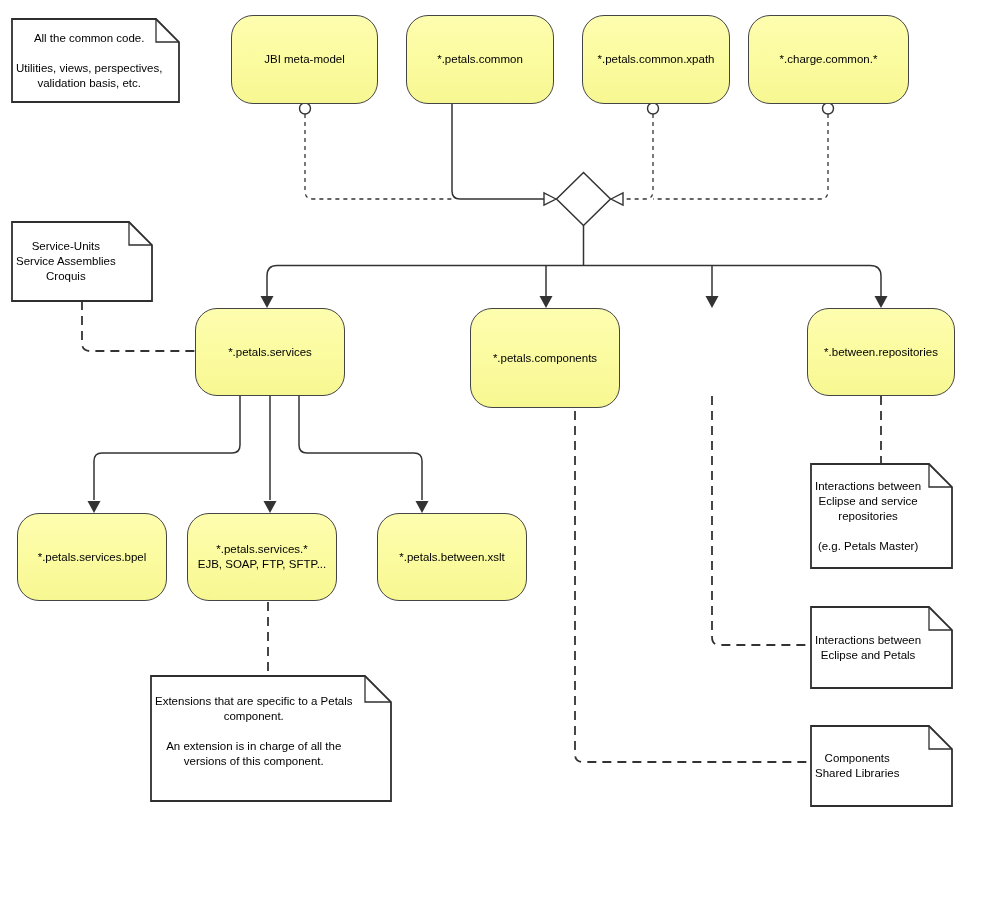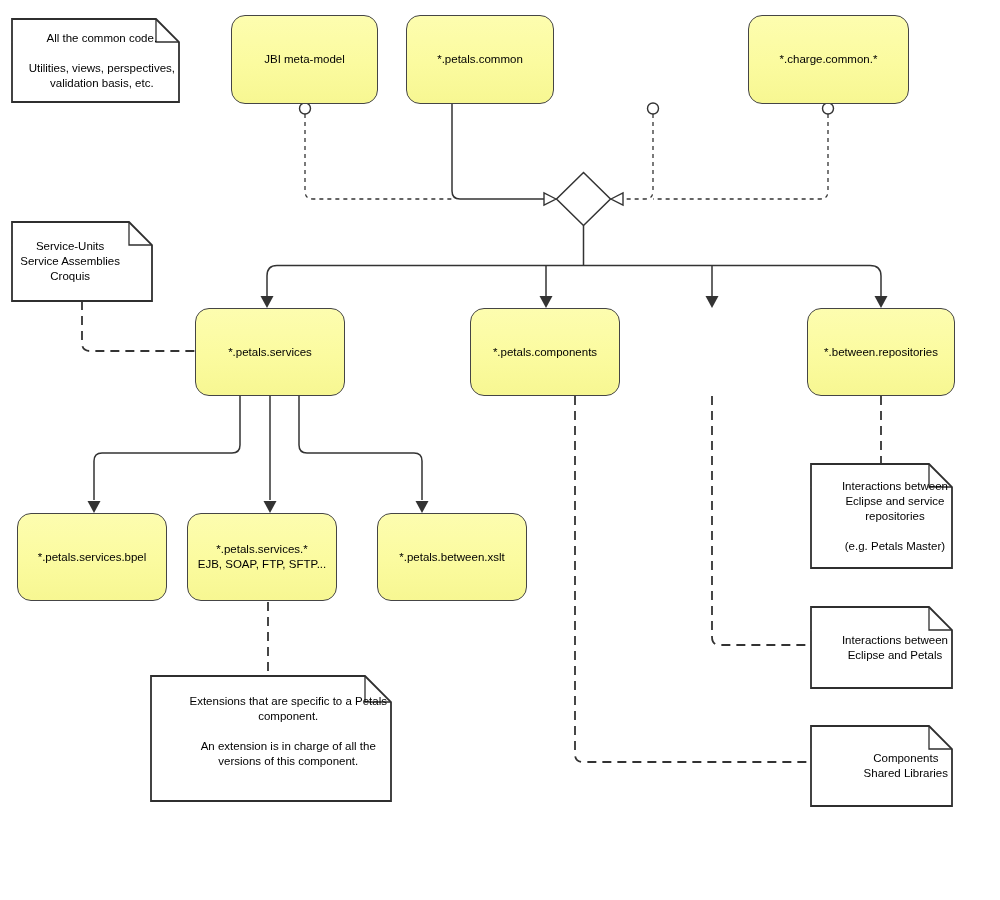--- a/index.html
+++ b/index.html
@@ -15,25 +15,25 @@
   .node-shape{fill:#ffffff;stroke:var(--wire,#333);stroke-width:1.5px;}
   .note-shape{fill:var(--note-fill,#fff);stroke:var(--note-border,#2f2f2f);stroke-width:1.8px;}
   .note-fold{fill:none;stroke:var(--note-border,#2f2f2f);stroke-width:1.3px;}
   .arrow-filled{fill:var(--wire,#333);stroke:none;}
   .arrow-hollow{fill:#ffffff;stroke:var(--wire,#333);stroke-width:1.4px;}
   .ball{fill:#ffffff;stroke:var(--wire,#333);stroke-width:1.4px;}
   .pkg{
     position:absolute;display:flex;align-items:center;justify-content:center;
     background:linear-gradient(180deg,#fdfdaf 0%,var(--package-fill,#fbfb9f) 55%,#f7f792 100%);
     border:1.5px solid var(--package-border,#454545);
-    border-radius:14px;box-sizing:border-box;
+    border-radius:22px;box-sizing:border-box;
     text-align:center;font-size:11.5px;line-height:15px;white-space:pre-line;
   }
   .note-text{
-    position:absolute;display:flex;align-items:center;justify-content:flex-end;
+    position:absolute;display:flex;align-items:center;justify-content:flex-start;
     text-align:center;font-size:11.5px;line-height:15px;white-space:pre-line;
     box-sizing:border-box;padding:2px 4px;
   }
 </style>
 </head>
 <body>
 
 <div class="canvas">
 
   <svg class="wires" viewBox="0 0 1000 900">
@@ -81,24 +81,25 @@
     <polygon class="note-shape" points="811,607 929,607 952,630 952,688 811,688"></polygon>
     <polyline class="note-fold" points="929,607 929,630 952,630"></polyline>
     <polygon class="note-shape" points="811,726 929,726 952,749 952,806 811,806"></polygon>
     <polyline class="note-fold" points="929,726 929,749 952,749"></polyline>
     <polygon class="note-shape" points="151,676 365,676 391,702 391,801 151,801"></polygon>
     <polyline class="note-fold" points="365,676 365,702 391,702"></polyline>
   </svg>
 
   <div class="pkg" style="left:231px;top:15px;width:147px;height:89px"><span>JBI meta-model</span></div>
   <div class="pkg" style="left:406px;top:15px;width:148px;height:89px"><span>*.petals.common</span></div>
+  <div class="pkg" style="left:582px;top:15px;width:148px;height:89px"><span>*.petals.common.xpath</span></div>
   <div class="pkg" style="left:748px;top:15px;width:161px;height:89px"><span>*.charge.common.*</span></div>
 
   <div class="pkg" style="left:195px;top:308px;width:150px;height:88px"><span>*.petals.services</span></div>
-  <div class="pkg" style="left:470px;top:308px;width:150px;height:88px"><span>*.petals.components</span></div>
+  <div class="pkg" style="left:470px;top:308px;width:150px;height:100px"><span>*.petals.components</span></div>
   <div class="pkg" style="left:807px;top:308px;width:148px;height:88px"><span>*.between.repositories</span></div>
 
   <div class="pkg" style="left:17px;top:513px;width:150px;height:88px"><span>*.petals.services.bpel</span></div>
   <div class="pkg" style="left:187px;top:513px;width:150px;height:88px"><span>*.petals.services.*
 EJB, SOAP, FTP, SFTP...</span></div>
   <div class="pkg" style="left:377px;top:513px;width:150px;height:88px"><span>*.petals.between.xslt</span></div>
 
   <div class="note-text" style="left:12px;top:19px;width:167px;height:83px"><span>All the common code.
 
 Utilities, views, perspectives,

